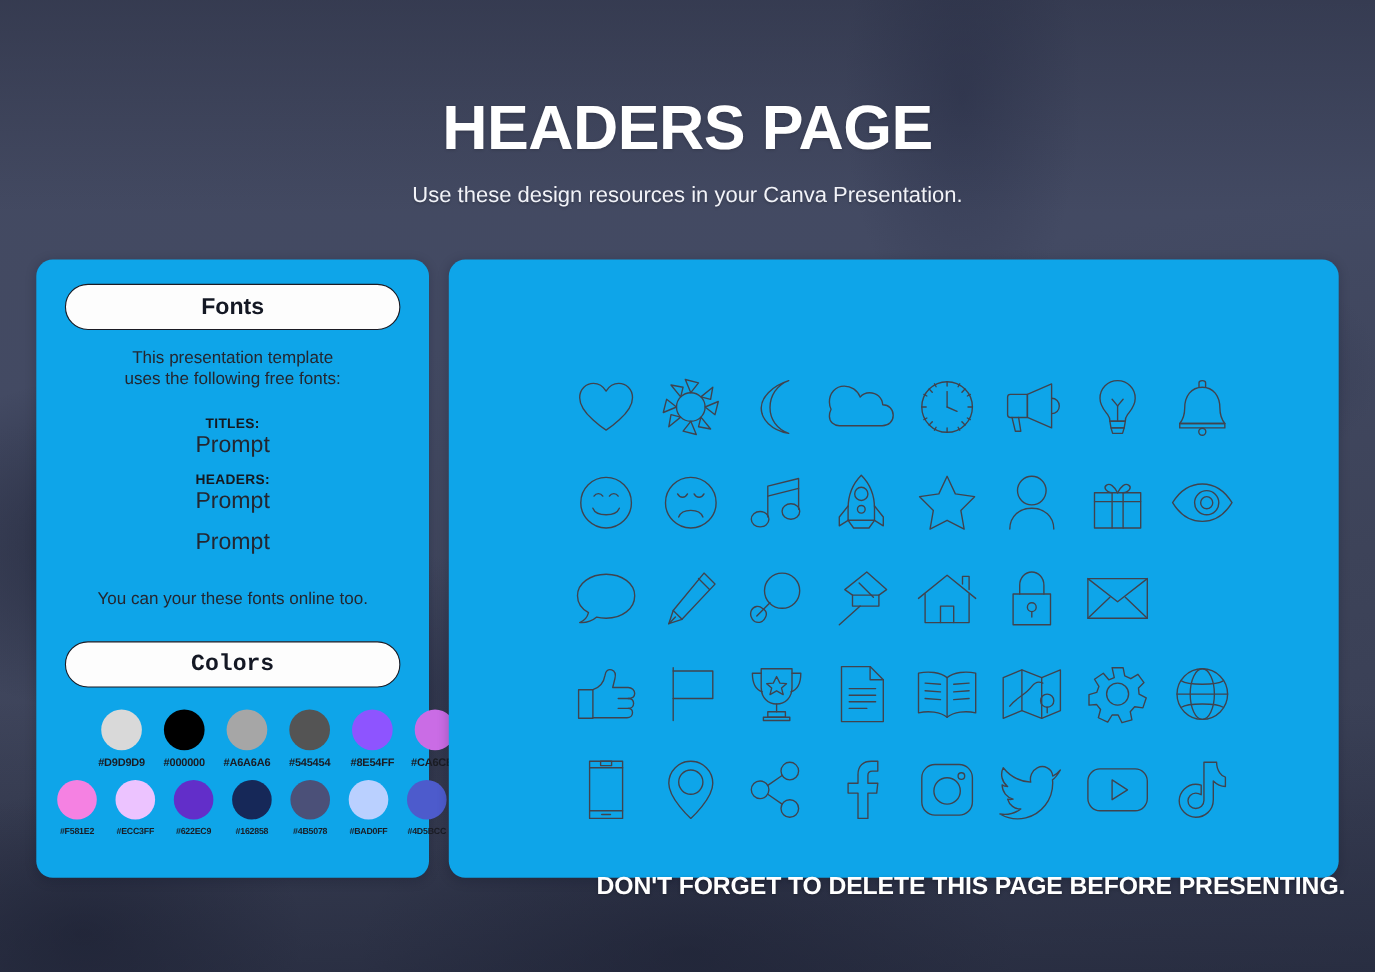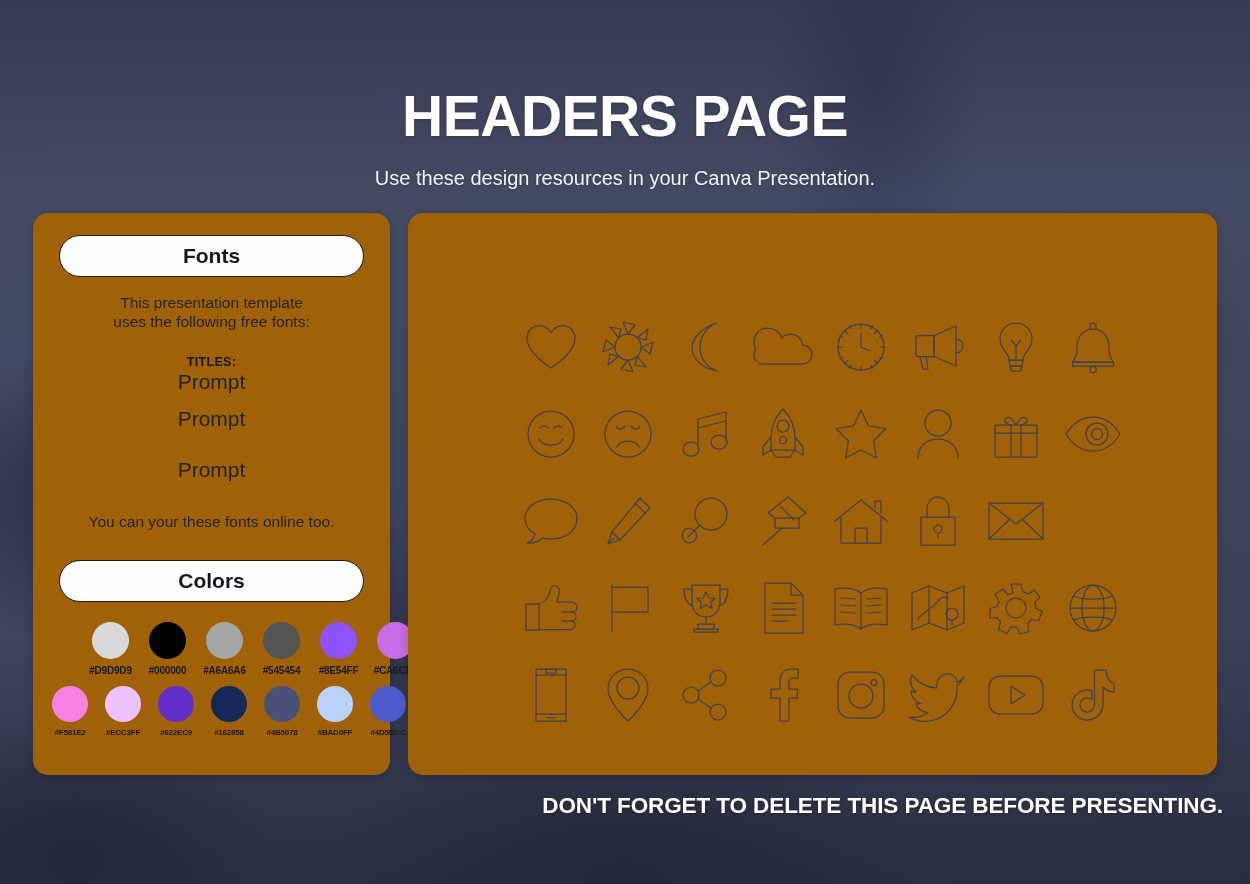--- a/index.html
+++ b/index.html
@@ -59,42 +59,43 @@
     color: #f2f3f8;
     font-size: 20px;
     margin-top: 22px;
     font-weight: 400;
     text-shadow: 0 1px 2px rgba(0,0,0,0.16);
   }
 
   
   .card {
     position: absolute;
-    background: #a16207;
+    background: #0ea5e9;
     border-radius: 15px;
     box-shadow: 0 2px 10px rgba(10,14,30,0.22);
+    margin-top: 23px;
   }
   #fonts-card { left: 33px;  top: 213px; width: 357px; height: 562px; }
   #elements-card { left: 408px; top: 213px; width: 809px; height: 562px; }
 
   
   .pill {
     border: 1.6px solid #1b1b24;
     border-radius: 26px;
     height: 42px;
     display: flex;
     align-items: center;
     justify-content: center;
     color: #141824;
     font-size: 21px;
     font-weight: bold;
     background: #fdfdfd;
   }
   #fonts-pill  { position: absolute; left: 26px; top: 22px;  width: 305px; }
-  #colors-pill { position: absolute; left: 26px; top: 347px; width: 305px; }
+  #colors-pill { position: absolute; left: 26px; top: 347px; width: 305px; font-family: Liberation Mono, monospace; }
   #elements-pill { position: absolute; left: 251px; top: 22px; width: 307px; }
 
   
   #fonts-intro {
     position: absolute;
     top: 80px; left: 0; right: 0;
     text-align: center;
     color: #24262f;
     font-size: 15.5px;
     line-height: 1.25;
@@ -223,20 +224,21 @@
     <div>This presentation template</div>
     <div>uses the following free fonts:</div>
   </div>
 
   <div class="font-group" id="font-group-titles">
     <div class="font-label">TITLES:</div>
     <div class="font-sample">Prompt</div>
   </div>
 
   <div class="font-group" id="font-group-headers">
+    <div class="font-label">HEADERS:</div>
     <div class="font-sample">Prompt</div>
   </div>
 
   <div class="font-group" id="font-group-body">
     <div class="font-sample">Prompt</div>
   </div>
 
   <div id="fonts-outro">You can your these fonts online too.</div>
 
   <div class="pill" id="colors-pill">

